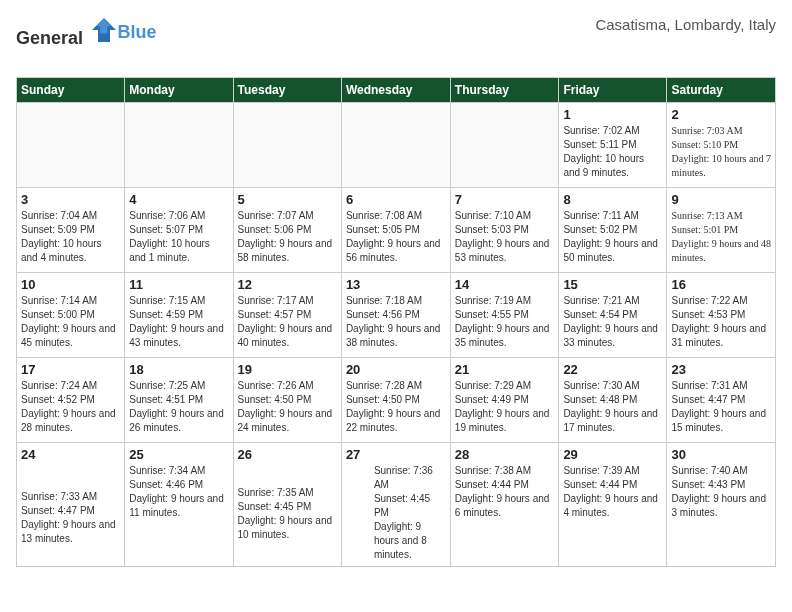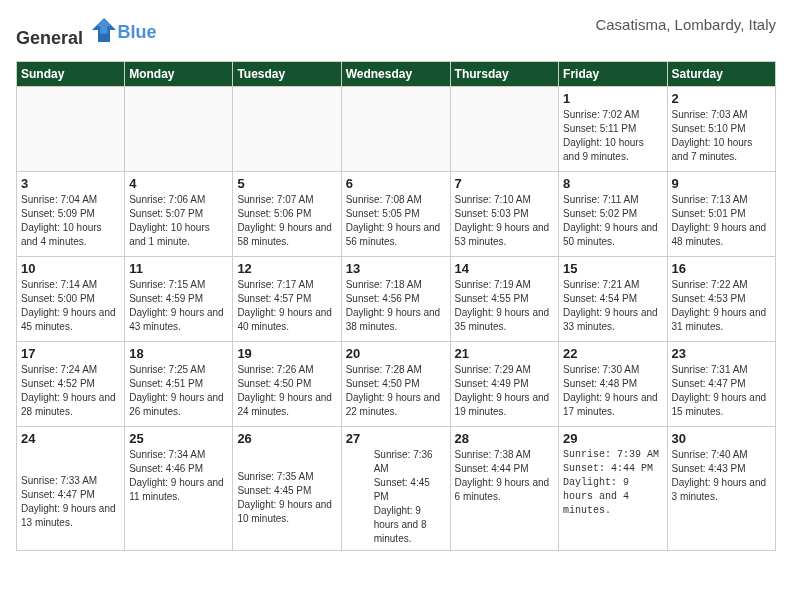--- a/index.html
+++ b/index.html
@@ -7,21 +7,21 @@
       font-family: Arial, sans-serif;
       background: #fff;
       width: 792px;
       min-height: 612px;
       padding: 16px;
     }
     .header {
       display: flex;
       justify-content: space-between;
       align-items: flex-start;
-      margin-bottom: 12px;
+      margin-bottom: 28px;
     }
     .logo {
       display: flex;
       align-items: center;
     }
     .logo-text-general {
       font-size: 18px;
       font-weight: bold;
       color: #333;
     }
@@ -131,21 +131,21 @@
         <td class="empty"></td>
         <td class="empty"></td>
         <td>
           <span class="day-number">1</span>
           <div class="day-info" style="white-space: pre-line;">Sunrise: 7:02 AM
 Sunset: 5:11 PM
 Daylight: 10 hours and 9 minutes.</div>
         </td>
         <td>
           <span class="day-number">2</span>
-          <div class="day-info" style="white-space: pre-line;">Sunrise: 7:03 AM
+          <div class="day-info" style="white-space: pre-line; font-family: Liberation Serif, serif;">Sunrise: 7:03 AM
 Sunset: 5:10 PM
 Daylight: 10 hours and 7 minutes.</div>
         </td>
       </tr>
       <tr class="week-row">
         <td>
           <span class="day-number">3</span>
           <div class="day-info" style="white-space: pre-line;">Sunrise: 7:04 AM
 Sunset: 5:09 PM
 Daylight: 10 hours and 4 minutes.</div>
@@ -175,21 +175,21 @@
 Daylight: 9 hours and 53 minutes.</div>
         </td>
         <td>
           <span class="day-number">8</span>
           <div class="day-info" style="white-space: pre-line;">Sunrise: 7:11 AM
 Sunset: 5:02 PM
 Daylight: 9 hours and 50 minutes.</div>
         </td>
         <td>
           <span class="day-number">9</span>
-          <div class="day-info" style="white-space: pre-line;">Sunrise: 7:13 AM
+          <div class="day-info" style="white-space: pre-line; font-family: Liberation Serif, serif;">Sunrise: 7:13 AM
 Sunset: 5:01 PM
 Daylight: 9 hours and 48 minutes.</div>
         </td>
       </tr>
       <tr class="week-row">
         <td>
           <span class="day-number">10</span>
           <div class="day-info" style="white-space: pre-line;">Sunrise: 7:14 AM
 Sunset: 5:00 PM
 Daylight: 9 hours and 45 minutes.</div>
@@ -301,21 +301,21 @@
 Daylight: 9 hours and 8 minutes.</div>
         </td>
         <td>
           <span class="day-number">28</span>
           <div class="day-info" style="white-space: pre-line;">Sunrise: 7:38 AM
 Sunset: 4:44 PM
 Daylight: 9 hours and 6 minutes.</div>
         </td>
         <td>
           <span class="day-number">29</span>
-          <div class="day-info" style="white-space: pre-line; font-family: Liberation Mono, monospace;">Sunrise: 7:39 AM
+          <div class="day-info" style="white-space: pre-line;">Sunrise: 7:39 AM
 Sunset: 4:44 PM
 Daylight: 9 hours and 4 minutes.</div>
         </td>
         <td>
           <span class="day-number">30</span>
           <div class="day-info" style="white-space: pre-line;">Sunrise: 7:40 AM
 Sunset: 4:43 PM
 Daylight: 9 hours and 3 minutes.</div>
         </td>
       </tr>

